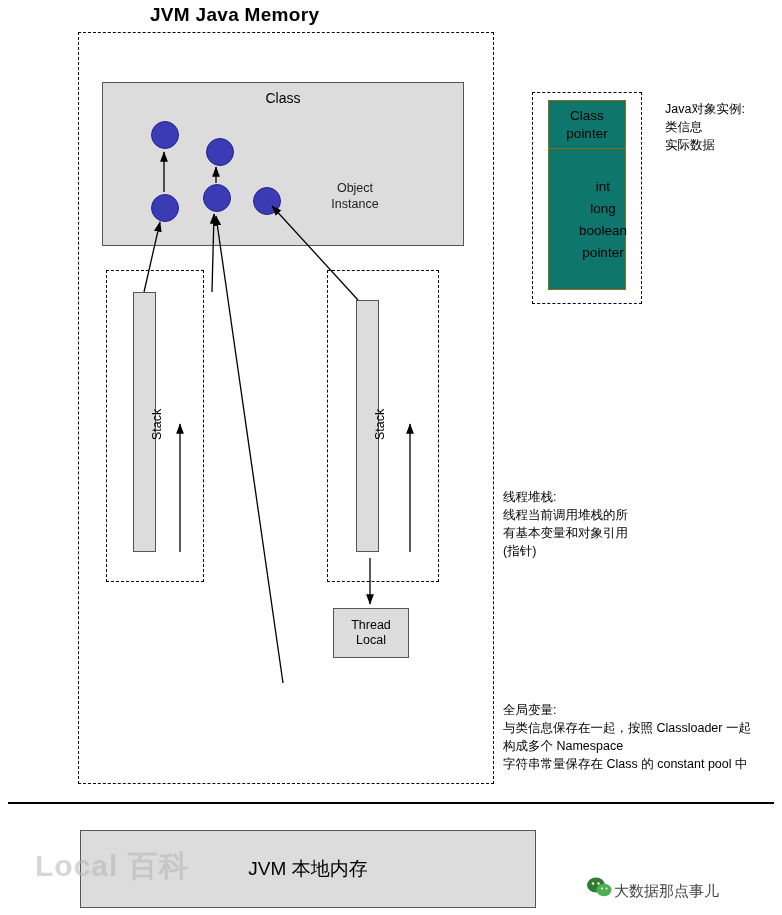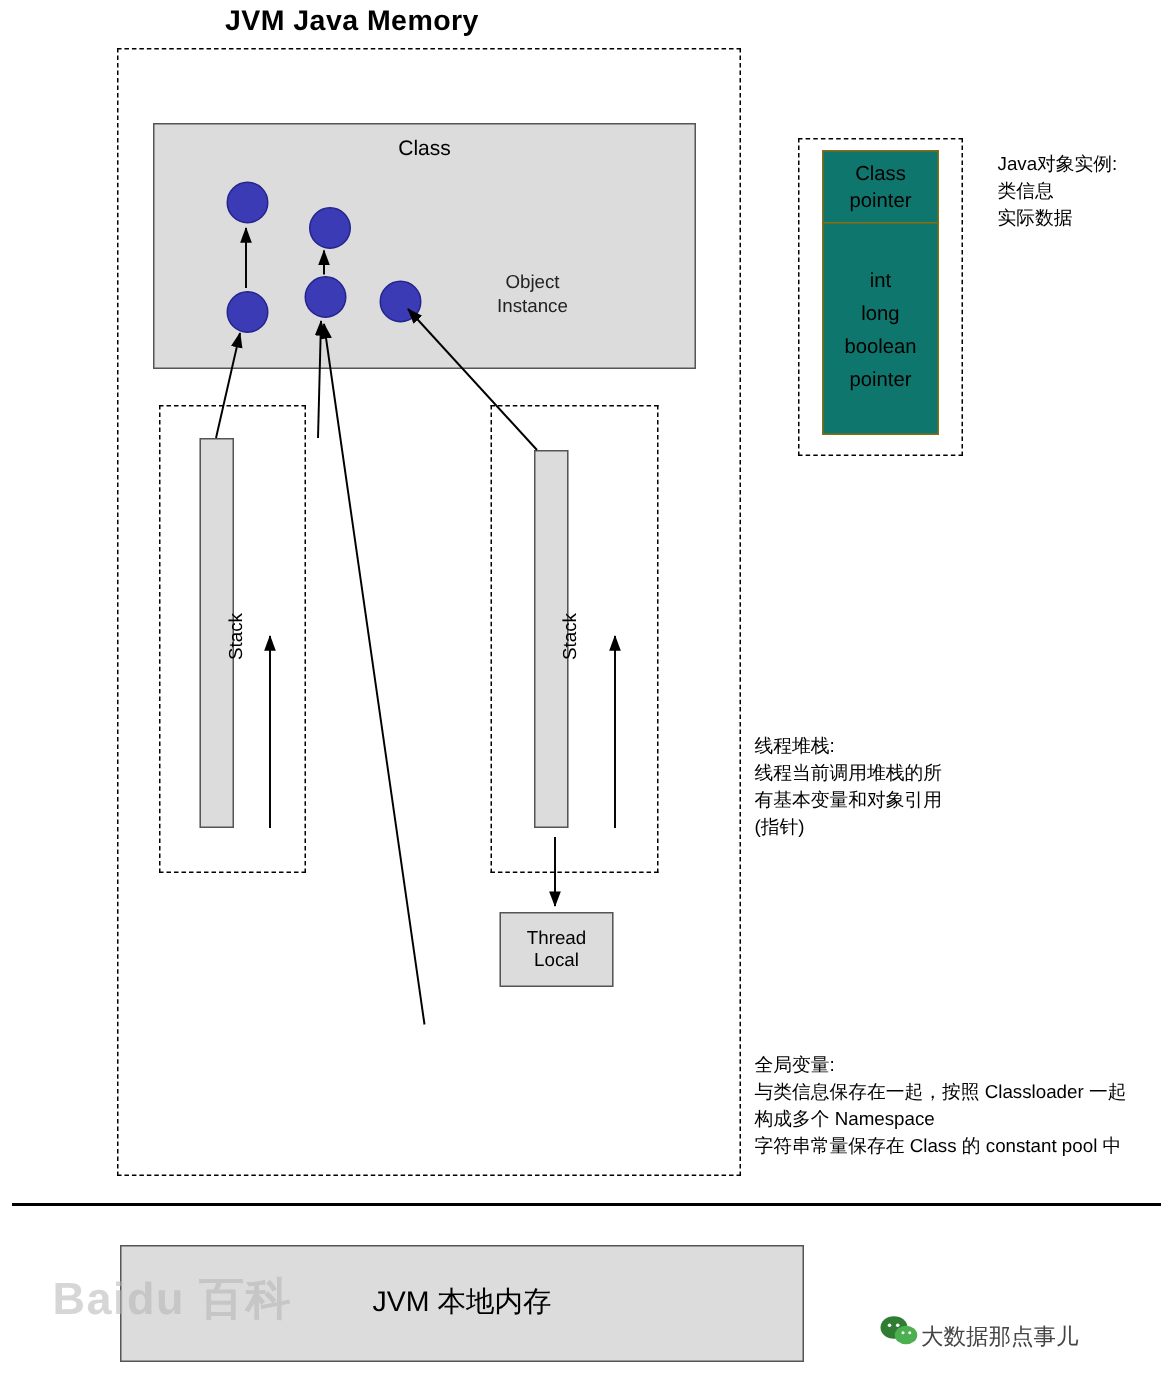--- a/index.html
+++ b/index.html
@@ -162,21 +162,21 @@
     display: flex;
     flex-direction: column;
     align-items: center;
     justify-content: center;
     font-size: 13.5px;
     line-height: 18px;
     text-align: center;
   }
   #class-pointer-body {
     position: absolute;
-    left: 0;
+    left: 16px;
     top: 48px;
     width: 100%;
     height: 142px;
     display: flex;
     flex-direction: column;
     align-items: center;
     justify-content: center;
     font-size: 13.5px;
     line-height: 22px;
     text-align: center;
@@ -302,21 +302,21 @@
 与类信息保存在一起，按照 Classloader 一起
 构成多个 Namespace
 字符串常量保存在 Class 的 constant pool 中</div>
 
   <div class="abs" id="bottom-divider"></div>
 
   <div class="abs" id="native-box">
     <div>JVM 本地内存</div>
   </div>
 
-  <div class="abs" id="watermark-baidu">Baidu 百科</div>
+  <div class="abs" id="watermark-baidu">Local 百科</div>
   <svg class="abs" id="wechat-logo" viewBox="0 0 26 22">
     <ellipse cx="10" cy="9" rx="9" ry="7.5" fill="#2e7d32"></ellipse>
     <ellipse cx="18" cy="14" rx="7.5" ry="6.2" fill="#4caf50"></ellipse>
     <circle cx="7" cy="7.5" r="1.2" fill="#fff"></circle>
     <circle cx="12.5" cy="7.5" r="1.2" fill="#fff"></circle>
     <circle cx="16" cy="12.5" r="1" fill="#fff"></circle>
     <circle cx="20.5" cy="12.5" r="1" fill="#fff"></circle>
   </svg>
   <div class="abs" id="watermark-wechat">大数据那点事儿</div>
 

